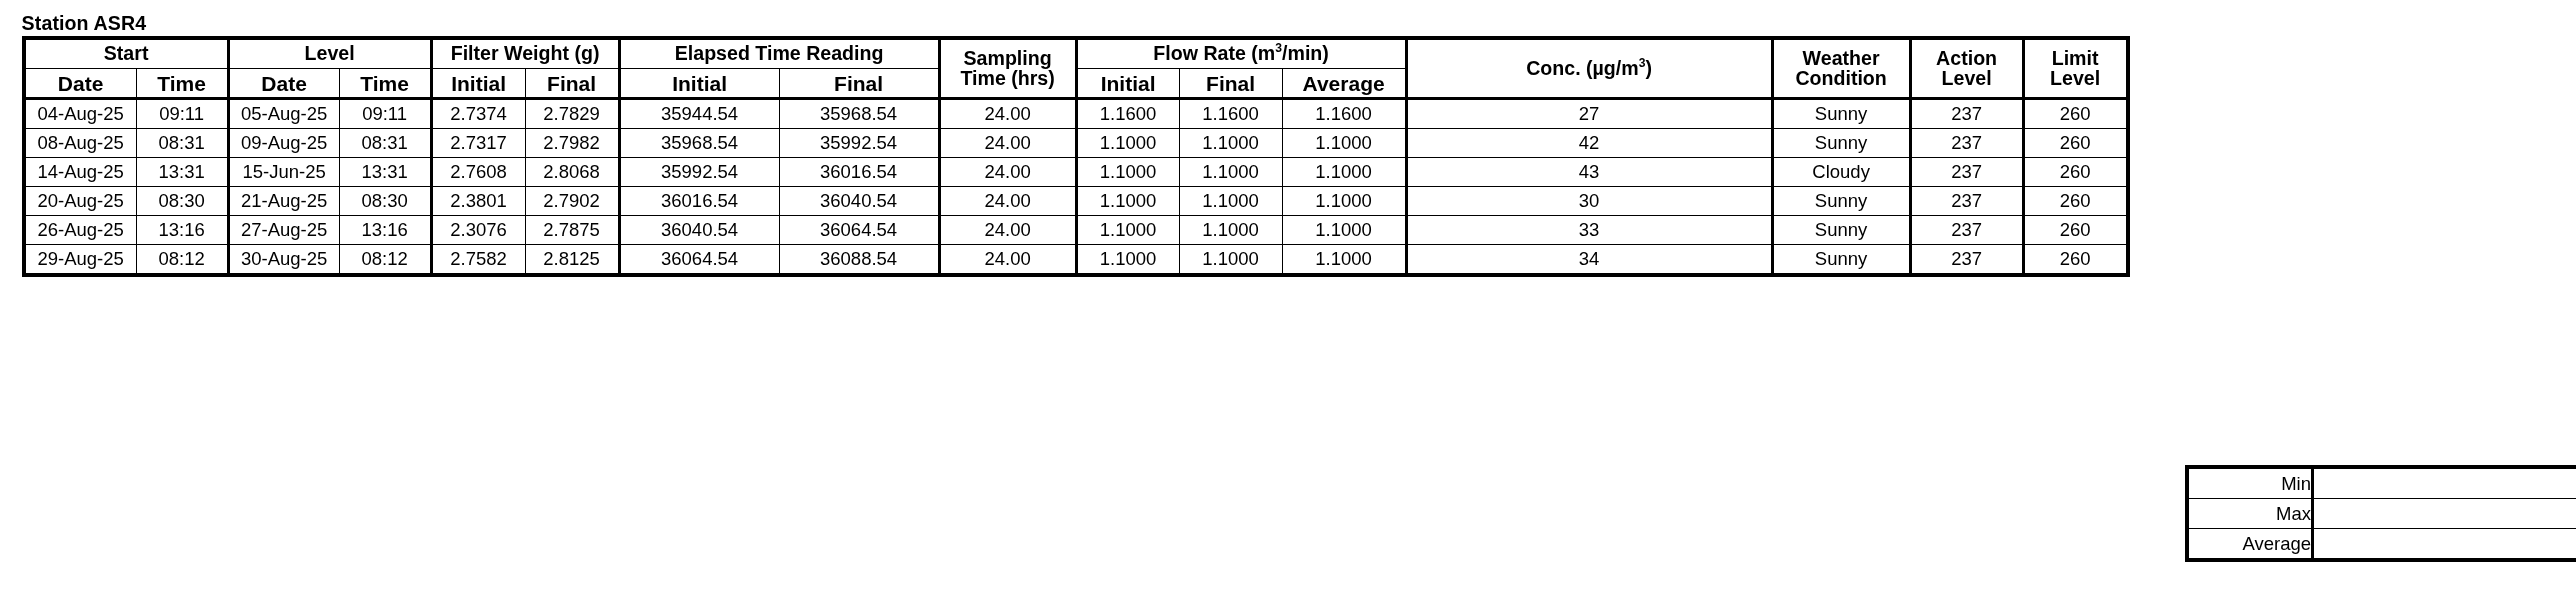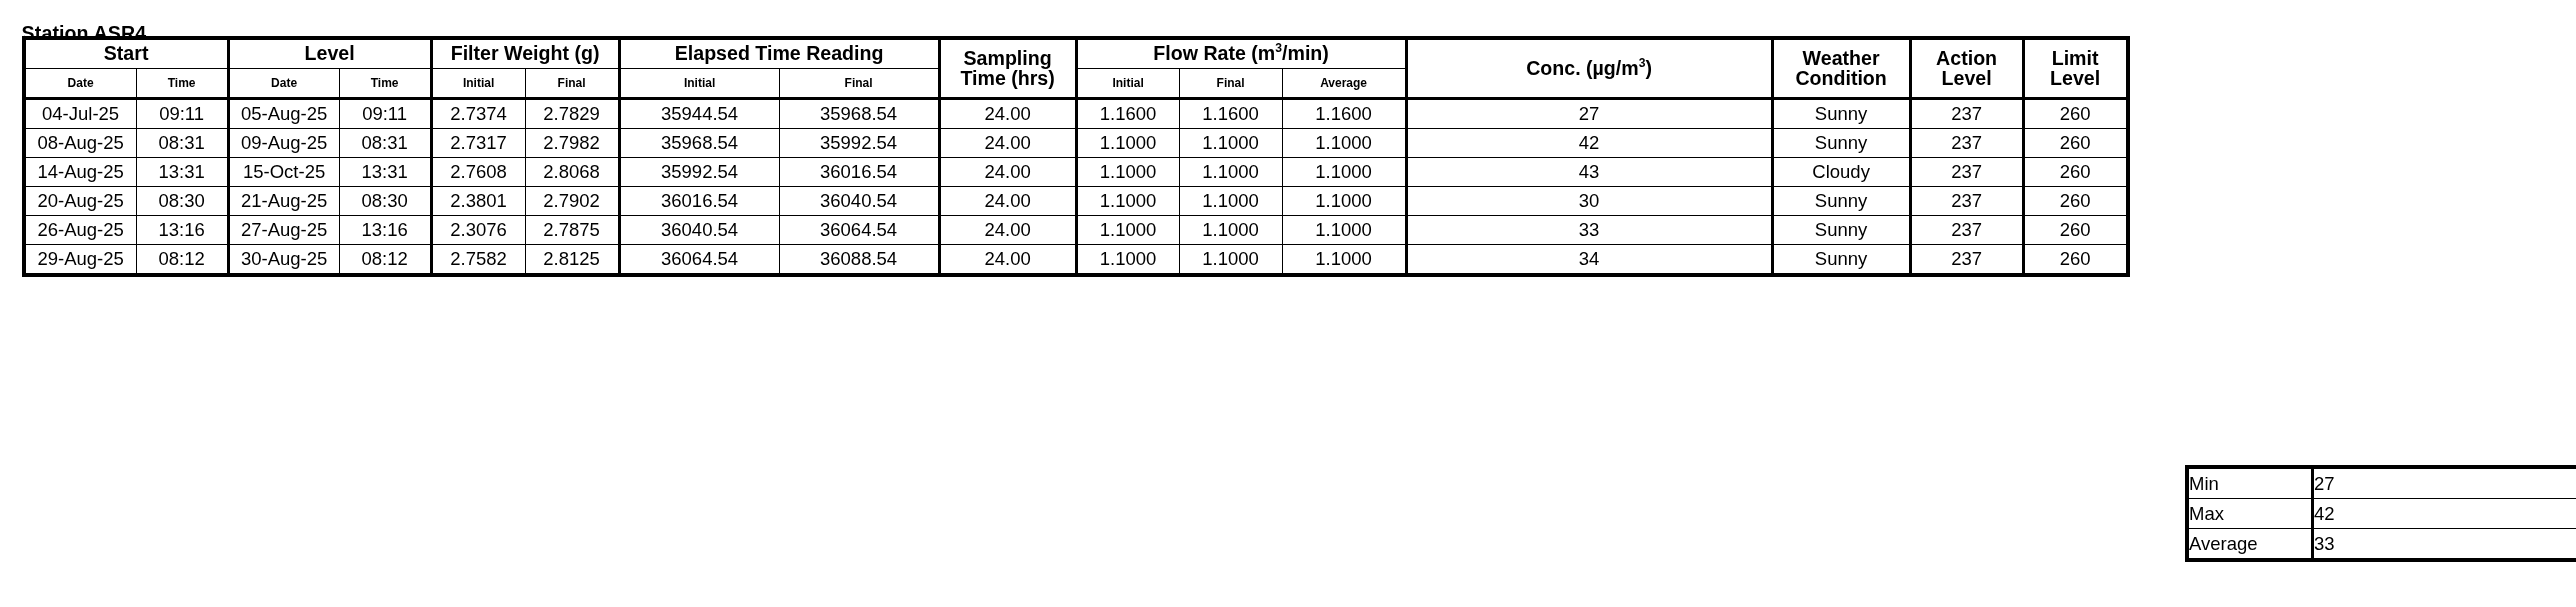--- a/index.html
+++ b/index.html
@@ -17,21 +17,21 @@
   .page {
     position: relative;
     width: 3365px;
     height: 608px;
     padding: 0;
     box-sizing: border-box;
   }
   .station-title {
     position: absolute;
     left: 21.6px;
-    top: 22px;
+    top: 12px;
     font-size: 19.6px;
     font-weight: bold;
     letter-spacing: 0.1px;
   }
   .table-wrap {
     position: absolute;
     left: 21.6px;
     top: 36px;
   }
   table.main {
@@ -56,21 +56,21 @@
     border: 3.6px solid #000000;
     display: inline-block;
     box-sizing: border-box;
   }
   
   .vsep-left { border-left: 3.6px solid #000000 !important; }
   .vsep-right { border-right: 3.6px solid #000000 !important; }
   .hsep-bottom { border-bottom: 3.6px solid #000000 !important; }
 
   .hdr-top th { height: 37px; font-size: 19.6px; }
-  .hdr-sub th { height: 31px; font-size: 12px; }
+  .hdr-sub th { height: 31px; font-size: 21px; }
   .data-row td { height: 29px; font-size: 18.5px; }
 
   sup {
     font-size: 0.62em;
     vertical-align: super;
     line-height: 0;
   }
 
   
   .summary {
@@ -78,21 +78,21 @@
     left: 2185px;
     top: 465px;
   }
   table.summary-tbl {
     border-collapse: collapse;
     table-layout: fixed;
     font-size: 18.5px;
   }
   table.summary-tbl td {
     border: 1px solid #000000;
-    text-align: left;
+    text-align: right;
     vertical-align: middle;
     height: 29px;
     padding: 0;
   }
   .sum-frame {
     border: 3.6px solid #000000;
     display: inline-block;
     box-sizing: border-box;
   }
 </style>
@@ -158,21 +158,21 @@
             <th class="hsep-bottom vsep-right">Final</th>
             <th class="hsep-bottom">Initial</th>
             <th class="hsep-bottom vsep-right">Final</th>
             <th class="hsep-bottom">Initial</th>
             <th class="hsep-bottom">Final</th>
             <th class="hsep-bottom vsep-right">Average</th>
           </tr>
         </thead>
         <tbody>
           <tr class="data-row">
-            <td>04-Jul-25</td>
+            <td>04-Aug-25</td>
             <td class="vsep-right">09:11</td>
             <td>05-Aug-25</td>
             <td class="vsep-right">09:11</td>
             <td>2.7374</td>
             <td class="vsep-right">2.7829</td>
             <td>35944.54</td>
             <td class="vsep-right">35968.54</td>
             <td class="vsep-right">24.00</td>
             <td>1.1600</td>
             <td>1.1600</td>
@@ -196,21 +196,21 @@
             <td>1.1000</td>
             <td class="vsep-right">1.1000</td>
             <td class="vsep-right">42</td>
             <td class="vsep-right">Sunny</td>
             <td class="vsep-right">237</td>
             <td>260</td>
           </tr>
           <tr class="data-row">
             <td>14-Aug-25</td>
             <td class="vsep-right">13:31</td>
-            <td>15-Oct-25</td>
+            <td>15-Jun-25</td>
             <td class="vsep-right">13:31</td>
             <td>2.7608</td>
             <td class="vsep-right">2.8068</td>
             <td>35992.54</td>
             <td class="vsep-right">36016.54</td>
             <td class="vsep-right">24.00</td>
             <td>1.1000</td>
             <td>1.1000</td>
             <td class="vsep-right">1.1000</td>
             <td class="vsep-right">43</td>

